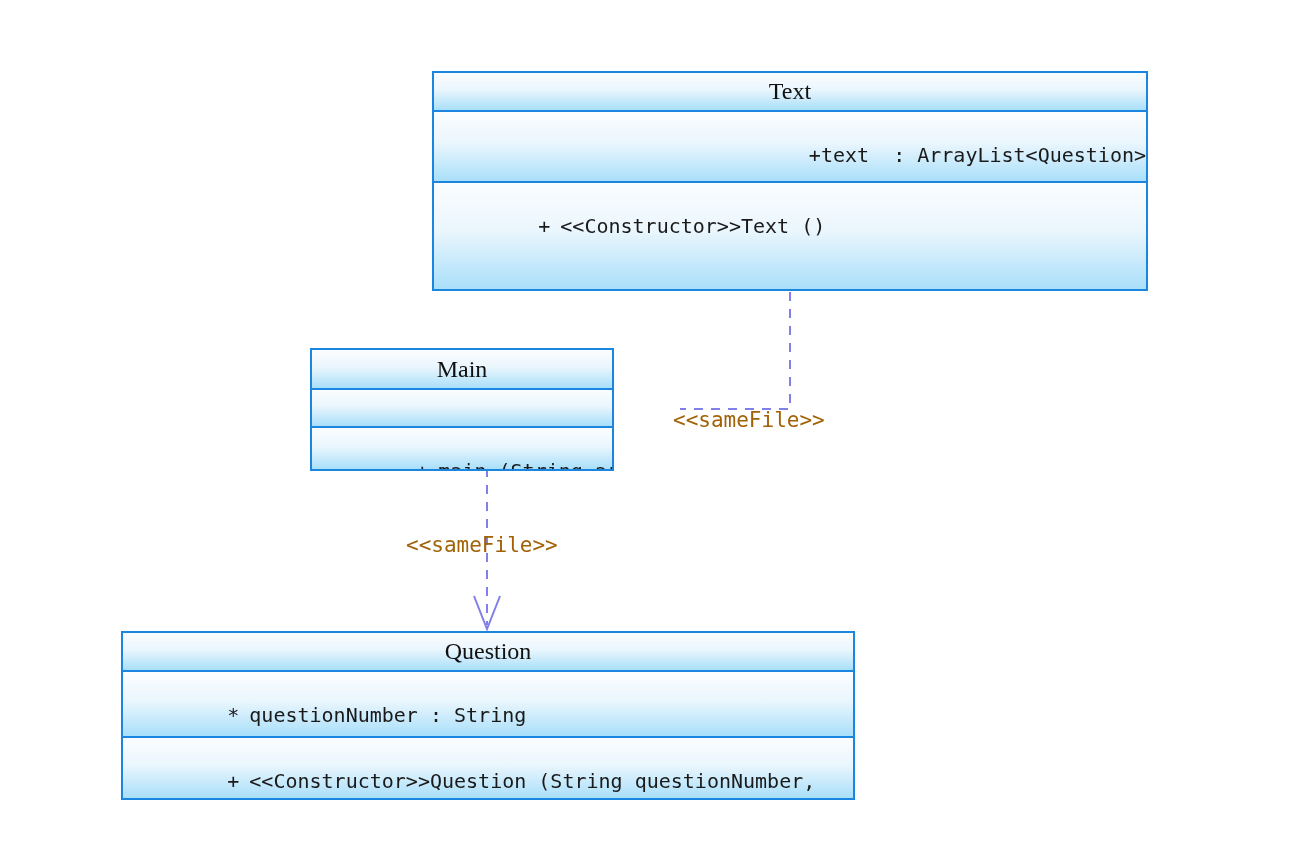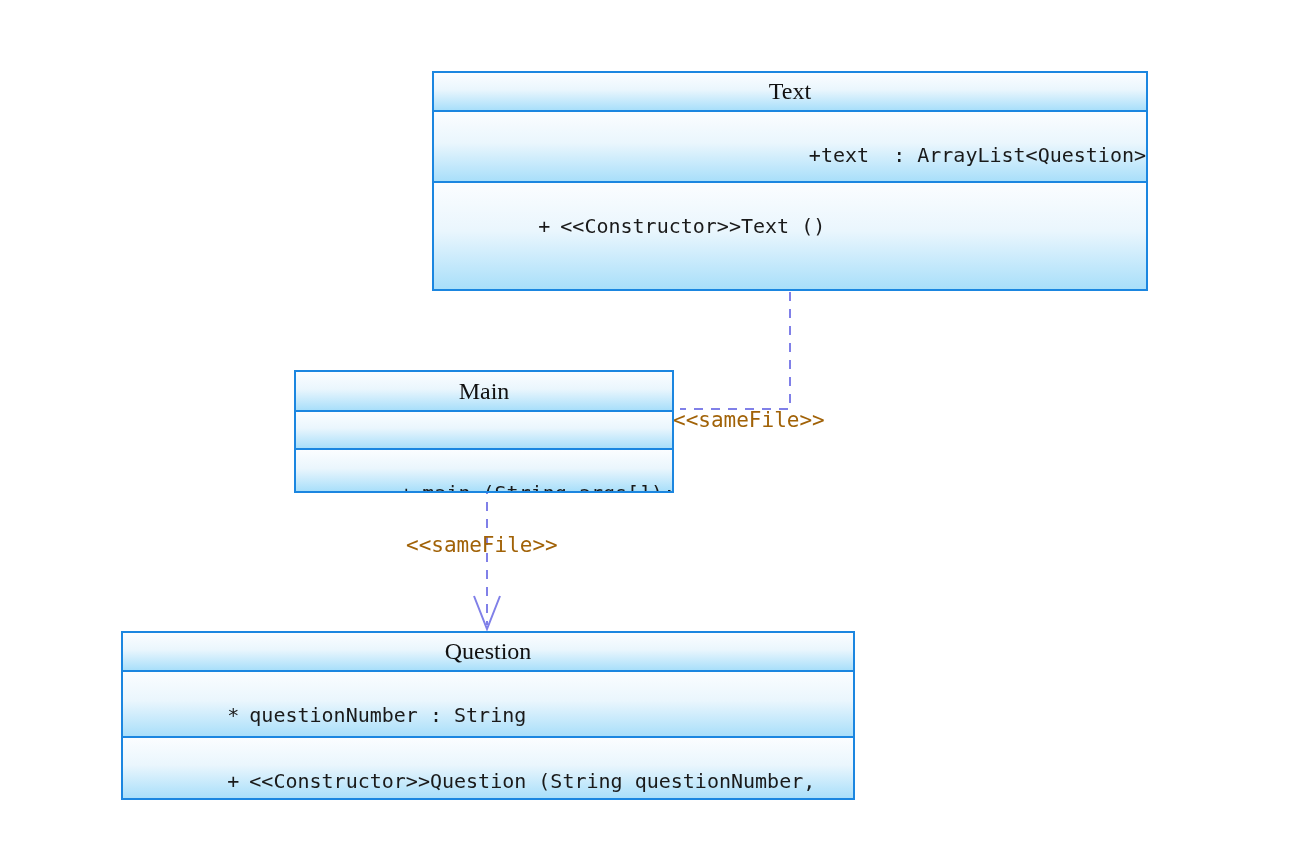--- a/index.html
+++ b/index.html
@@ -86,21 +86,21 @@
     white-space: pre;
     z-index: 3;
   }
 
   
   #class-text   { left: 432px; top: 71px;  width: 716px; }
   #class-text   .title { height: 37px; }
   #class-text   .attrs { height: 71px; text-align: right; }
   #class-text   .ops   { height: 108px; }
 
-  #class-main   { left: 294px; top: 348px; width: 380px; margin-top: 22px; }
+  #class-main   { left: 310px; top: 348px; width: 304px; }
   #class-main   .title { height: 38px; }
   #class-main   .attrs { height: 38px; }
   #class-main   .ops   { height: 43px; }
 
   #class-question { left: 121px; top: 631px; width: 734px; }
   #class-question .title { height: 37px; }
   #class-question .attrs { height: 66px; }
   #class-question .ops   { height: 62px; }
 
   #label-samefile-text { left: 673px; top: 408px; }

